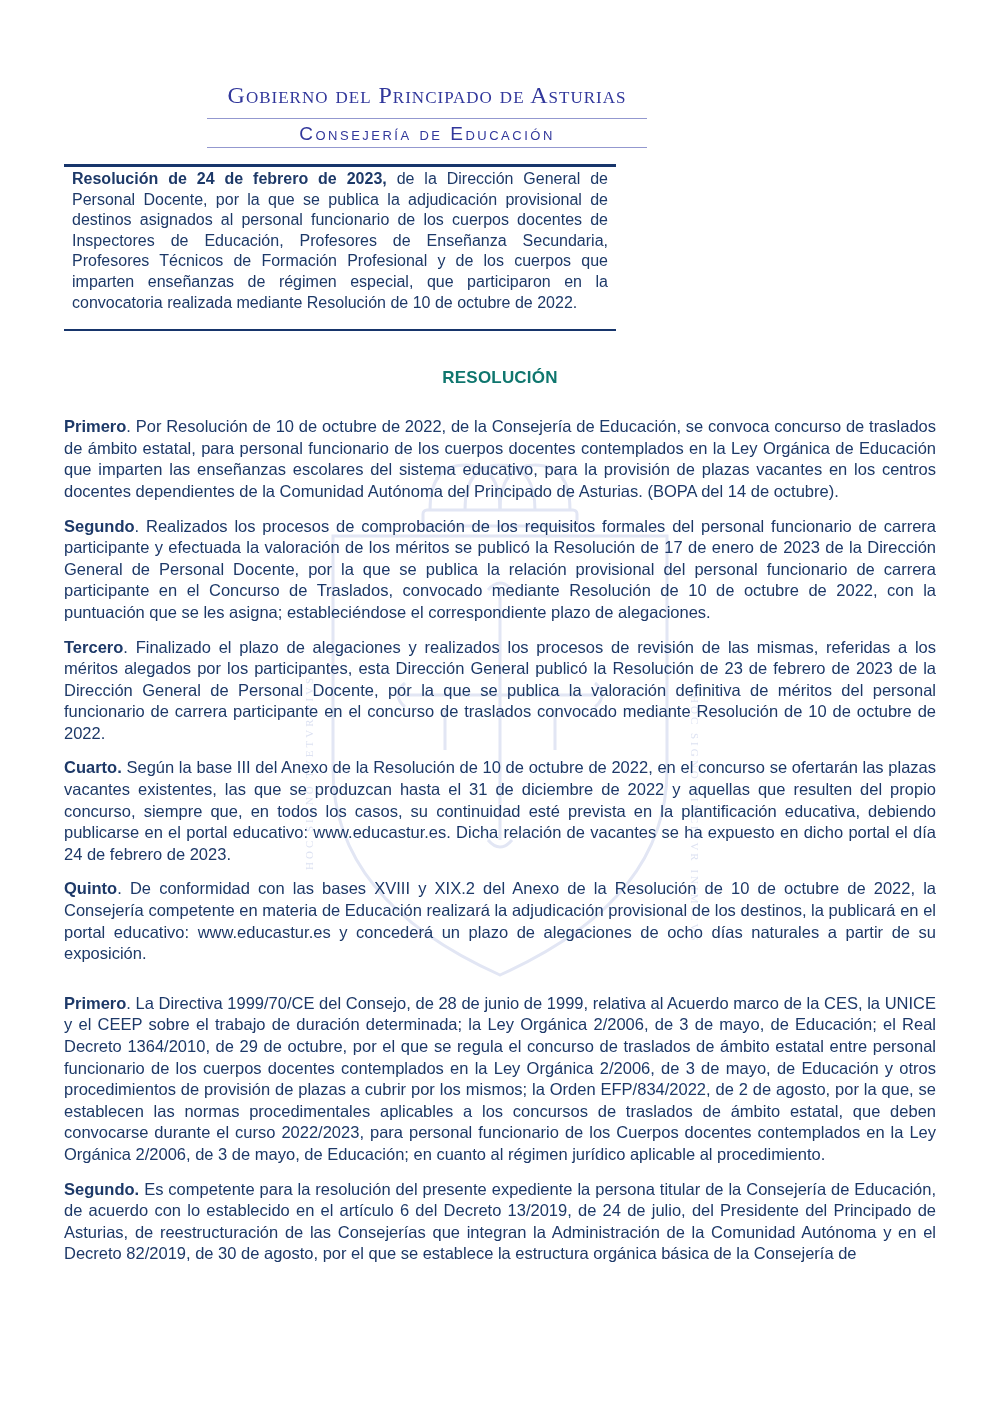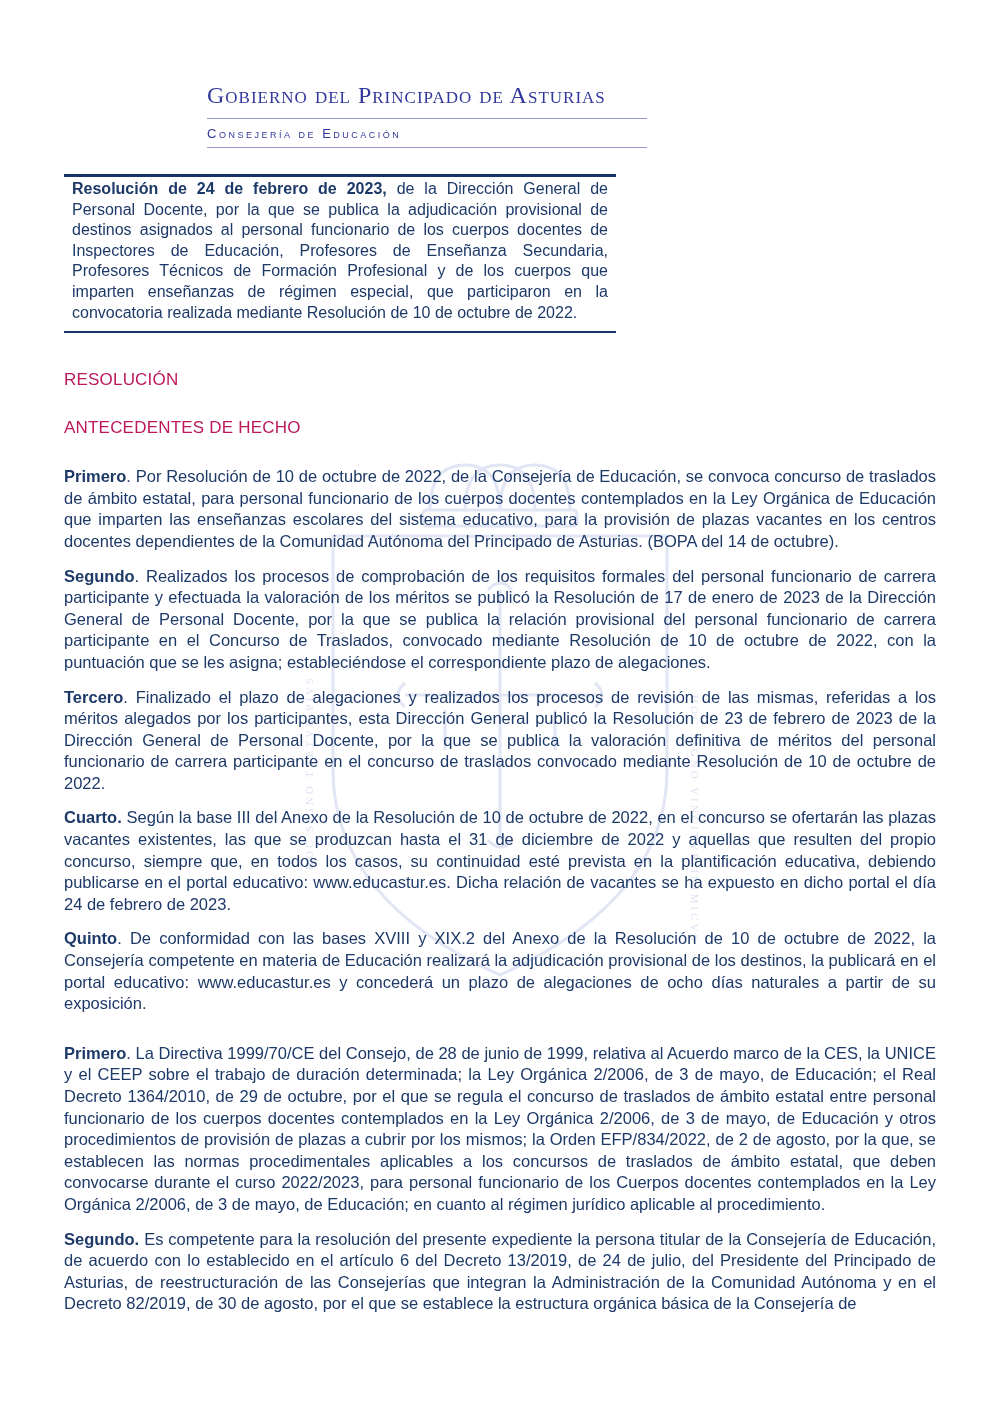--- a/index.html
+++ b/index.html
@@ -11,57 +11,58 @@
     font-family:"Liberation Sans",sans-serif;
     color:#1d3968;
   }
   .watermark{
     position:absolute;left:295px;top:440px;z-index:0;
     pointer-events:none;
   }
   .content{position:relative;z-index:1;padding:0 64px;}
 
   
-  .letterhead{margin:82px 0 0 143px;width:440px;text-align:left;}
+  .letterhead{margin:82px 0 0 143px;width:440px;text-align:center;}
   .org-title{
     font-family:"Liberation Serif",serif;
     font-variant:small-caps;
     font-size:24px;line-height:26px;
     letter-spacing:1px;
     color:#31379b;
     margin-bottom:10px;
   }
   .lh-rule{border:0;border-top:1.5px solid #9398cf;margin:0;}
   .org-subtitle{
     font-variant:small-caps;
-    font-size:13px;line-height:13px;
+    font-size:19px;line-height:13px;
     letter-spacing:2.5px;
     color:#31379b;
     padding:8px 0 7px 0;
   }
 
   
   .summary-box{
-    margin-top:26px;
+    margin-top:16px;
     width:536px;
     border-top:3px solid #17356b;
     border-bottom:2px solid #17356b;
-    padding:2px 8px 8px 8px;
+    padding:2px 8px 16px 8px;
   }
   .summary-box p{
     margin:0;
     font-size:16px;line-height:20.6px;
     text-align:justify;
   }
   .summary-box b{font-weight:bold;}
 
   
   .doc-heading{
-    font-size:17px;font-weight:normal;
-    margin:0;color:#be185d;
+    font-size:17px;font-weight:bold;
+    text-align:center;
+    margin:0;color:#0f766e;
     letter-spacing:0.2px;
   }
   .h-resolucion{margin-top:37px;}
   .h-antecedentes{margin-top:28px;}
   .h-fundamentos{margin-top:31px;}
 
   
   .body-para{
     font-size:16.5px;line-height:21.6px;
     text-align:justify;
@@ -108,21 +109,20 @@
       <hr class="lh-rule">
       <div class="org-subtitle">Consejería de Educación</div>
       <hr class="lh-rule">
     </header>
 
     <section class="summary-box">
       <p><b>Resolución de 24 de febrero de 2023,</b><span> de la Dirección General de Personal Docente, por la que se publica la adjudicación provisional de destinos asignados al personal funcionario de los cuerpos docentes de Inspectores de Educación, Profesores de Enseñanza Secundaria, Profesores Técnicos de Formación Profesional y de los cuerpos que imparten enseñanzas de régimen especial, que participaron en la convocatoria realizada mediante Resolución de 10 de octubre de 2022.</span></p>
     </section>
 
     <h2 class="doc-heading h-resolucion">RESOLUCIÓN</h2>
-    <h2 class="doc-heading h-antecedentes">ANTECEDENTES DE HECHO</h2>
 
     <p class="body-para section-first"><b>Primero</b><span>. Por Resolución de 10 de octubre de 2022, de la Consejería de Educación, se convoca concurso de traslados de ámbito estatal, para personal funcionario de los cuerpos docentes contemplados en la Ley Orgánica de Educación que imparten las enseñanzas escolares del sistema educativo, para la provisión de plazas vacantes en los centros docentes dependientes de la Comunidad Autónoma del Principado de Asturias. (BOPA del 14 de octubre).</span></p>
 
     <p class="body-para"><b>Segundo</b><span>. Realizados los procesos de comprobación de los requisitos formales del personal funcionario de carrera participante y efectuada la valoración de los méritos se publicó la Resolución de 17 de enero de 2023 de la Dirección General de Personal Docente, por la que se publica la relación provisional del personal funcionario de carrera participante en el Concurso de Traslados, convocado mediante Resolución de 10 de octubre de 2022, con la puntuación que se les asigna; estableciéndose el correspondiente plazo de alegaciones.</span></p>
 
     <p class="body-para"><b>Tercero</b><span>. Finalizado el plazo de alegaciones y realizados los procesos de revisión de las mismas, referidas a los méritos alegados por los participantes, esta Dirección General publicó la Resolución de 23 de febrero de 2023 de la Dirección General de Personal Docente, por la que se publica la valoración definitiva de méritos del personal funcionario de carrera participante en el concurso de traslados convocado mediante Resolución de 10 de octubre de 2022.</span></p>
 
     <p class="body-para"><b>Cuarto.</b><span> Según la base III del Anexo de la Resolución de 10 de octubre de 2022, en el concurso se ofertarán las plazas vacantes existentes, las que se produzcan hasta el 31 de diciembre de 2022 y aquellas que resulten del propio concurso, siempre que, en todos los casos, su continuidad esté prevista en la plantificación educativa, debiendo publicarse en el portal educativo: </span><a class="doc-link">www.educastur.es</a><span>. Dicha relación de vacantes se ha expuesto en dicho portal el día 24 de febrero de 2023.</span></p>
 
     <p class="body-para"><b>Quinto</b><span>. De conformidad con las bases XVIII y XIX.2 del Anexo de la Resolución de 10 de octubre de 2022, la Consejería competente en materia de Educación realizará la adjudicación provisional de los destinos, la publicará en el portal educativo: </span><a class="doc-link">www.educastur.es</a><span> y concederá un plazo de alegaciones de ocho días naturales a partir de su exposición.</span></p>

